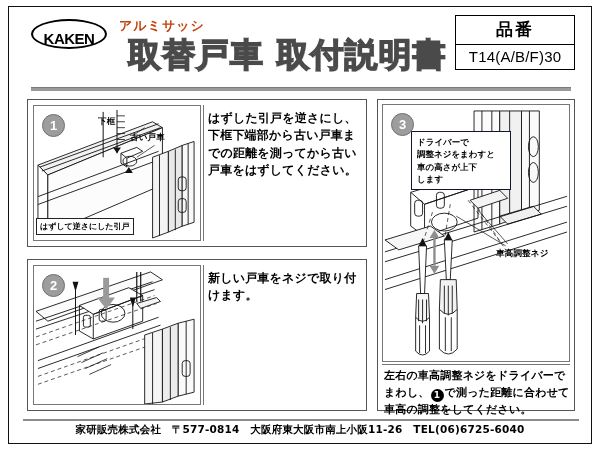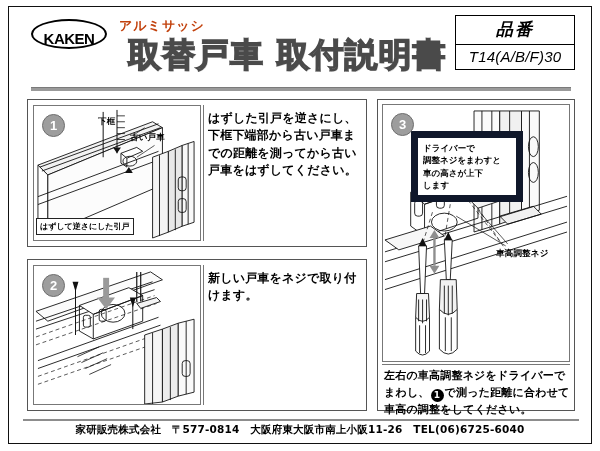--- a/index.html
+++ b/index.html
@@ -79,21 +79,20 @@
 
   
   .partno-box {
     position: absolute;
     right: 16px;
     top: 8px;
     width: 120px;
     border: 1.5px solid #000;
     box-sizing: border-box;
     background: #fff;
-    font-style: italic;
   }
   .partno-head {
     text-align: center;
     font-size: 17px;
     font-weight: bold;
     padding: 2px 0 3px;
     border-bottom: 1.5px solid #000;
     letter-spacing: 2px;
   }
   .partno-value {
@@ -217,21 +216,21 @@
     background: #fff;
     padding: 2px 3px;
     white-space: nowrap;
     z-index: 15;
     font-family: "DejaVu Sans", "Liberation Sans", sans-serif;
   }
   .callout {
     position: absolute;
     font-size: 8.5px;
     font-weight: bold;
-    border: 7px solid #0f172a;
+    border: 1px solid #0f172a;
     background: #fff;
     padding: 4px 5px;
     line-height: 1.45;
     white-space: pre-line;
     z-index: 15;
     font-family: "DejaVu Sans", "Liberation Sans", sans-serif;
   }
 
   
   .footer {

